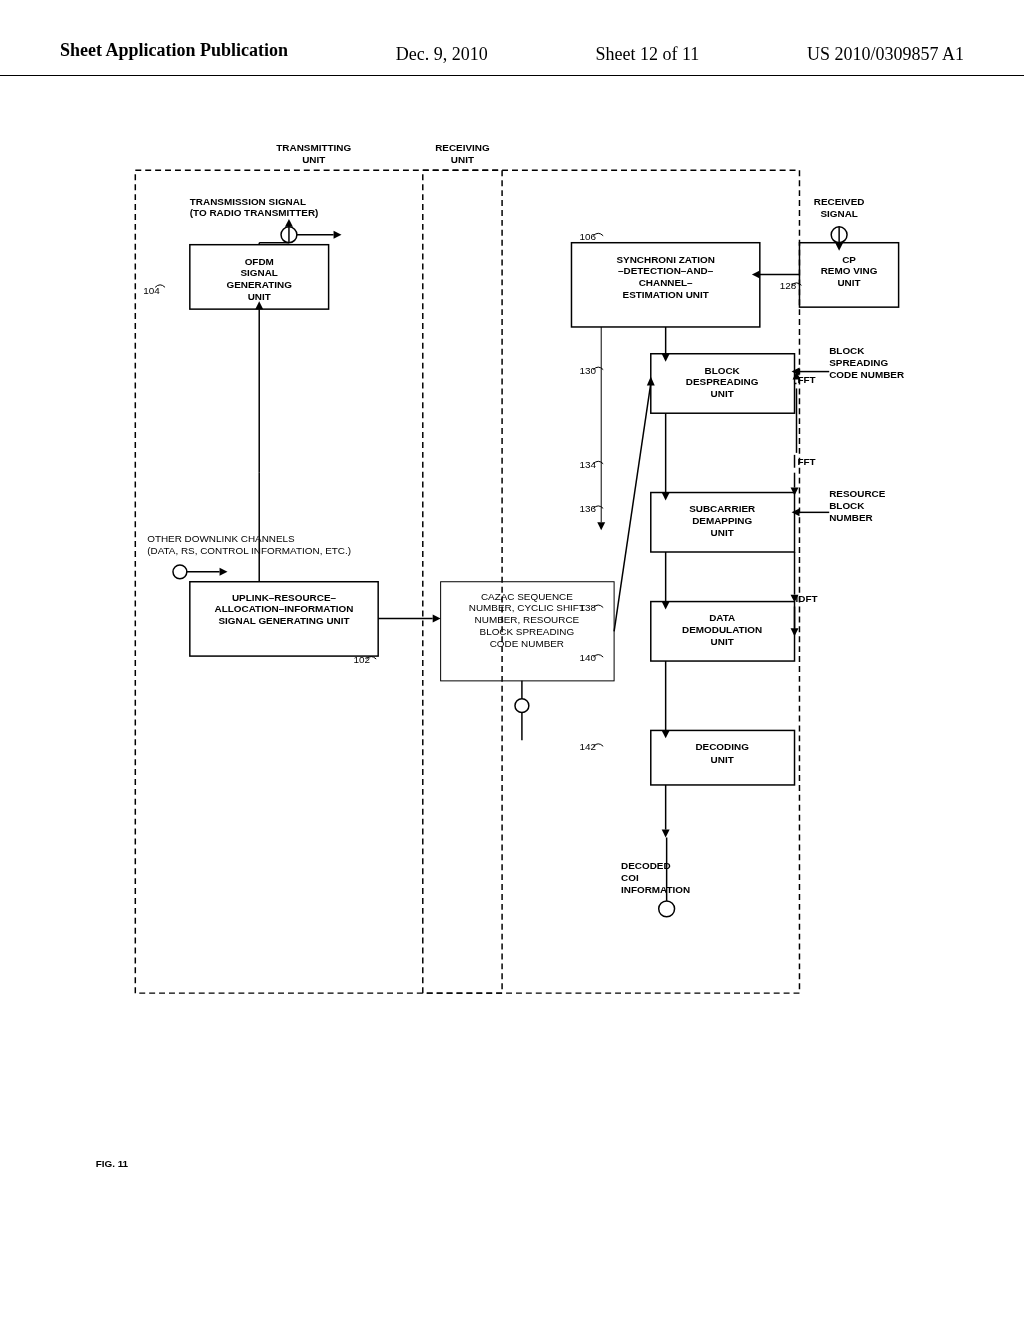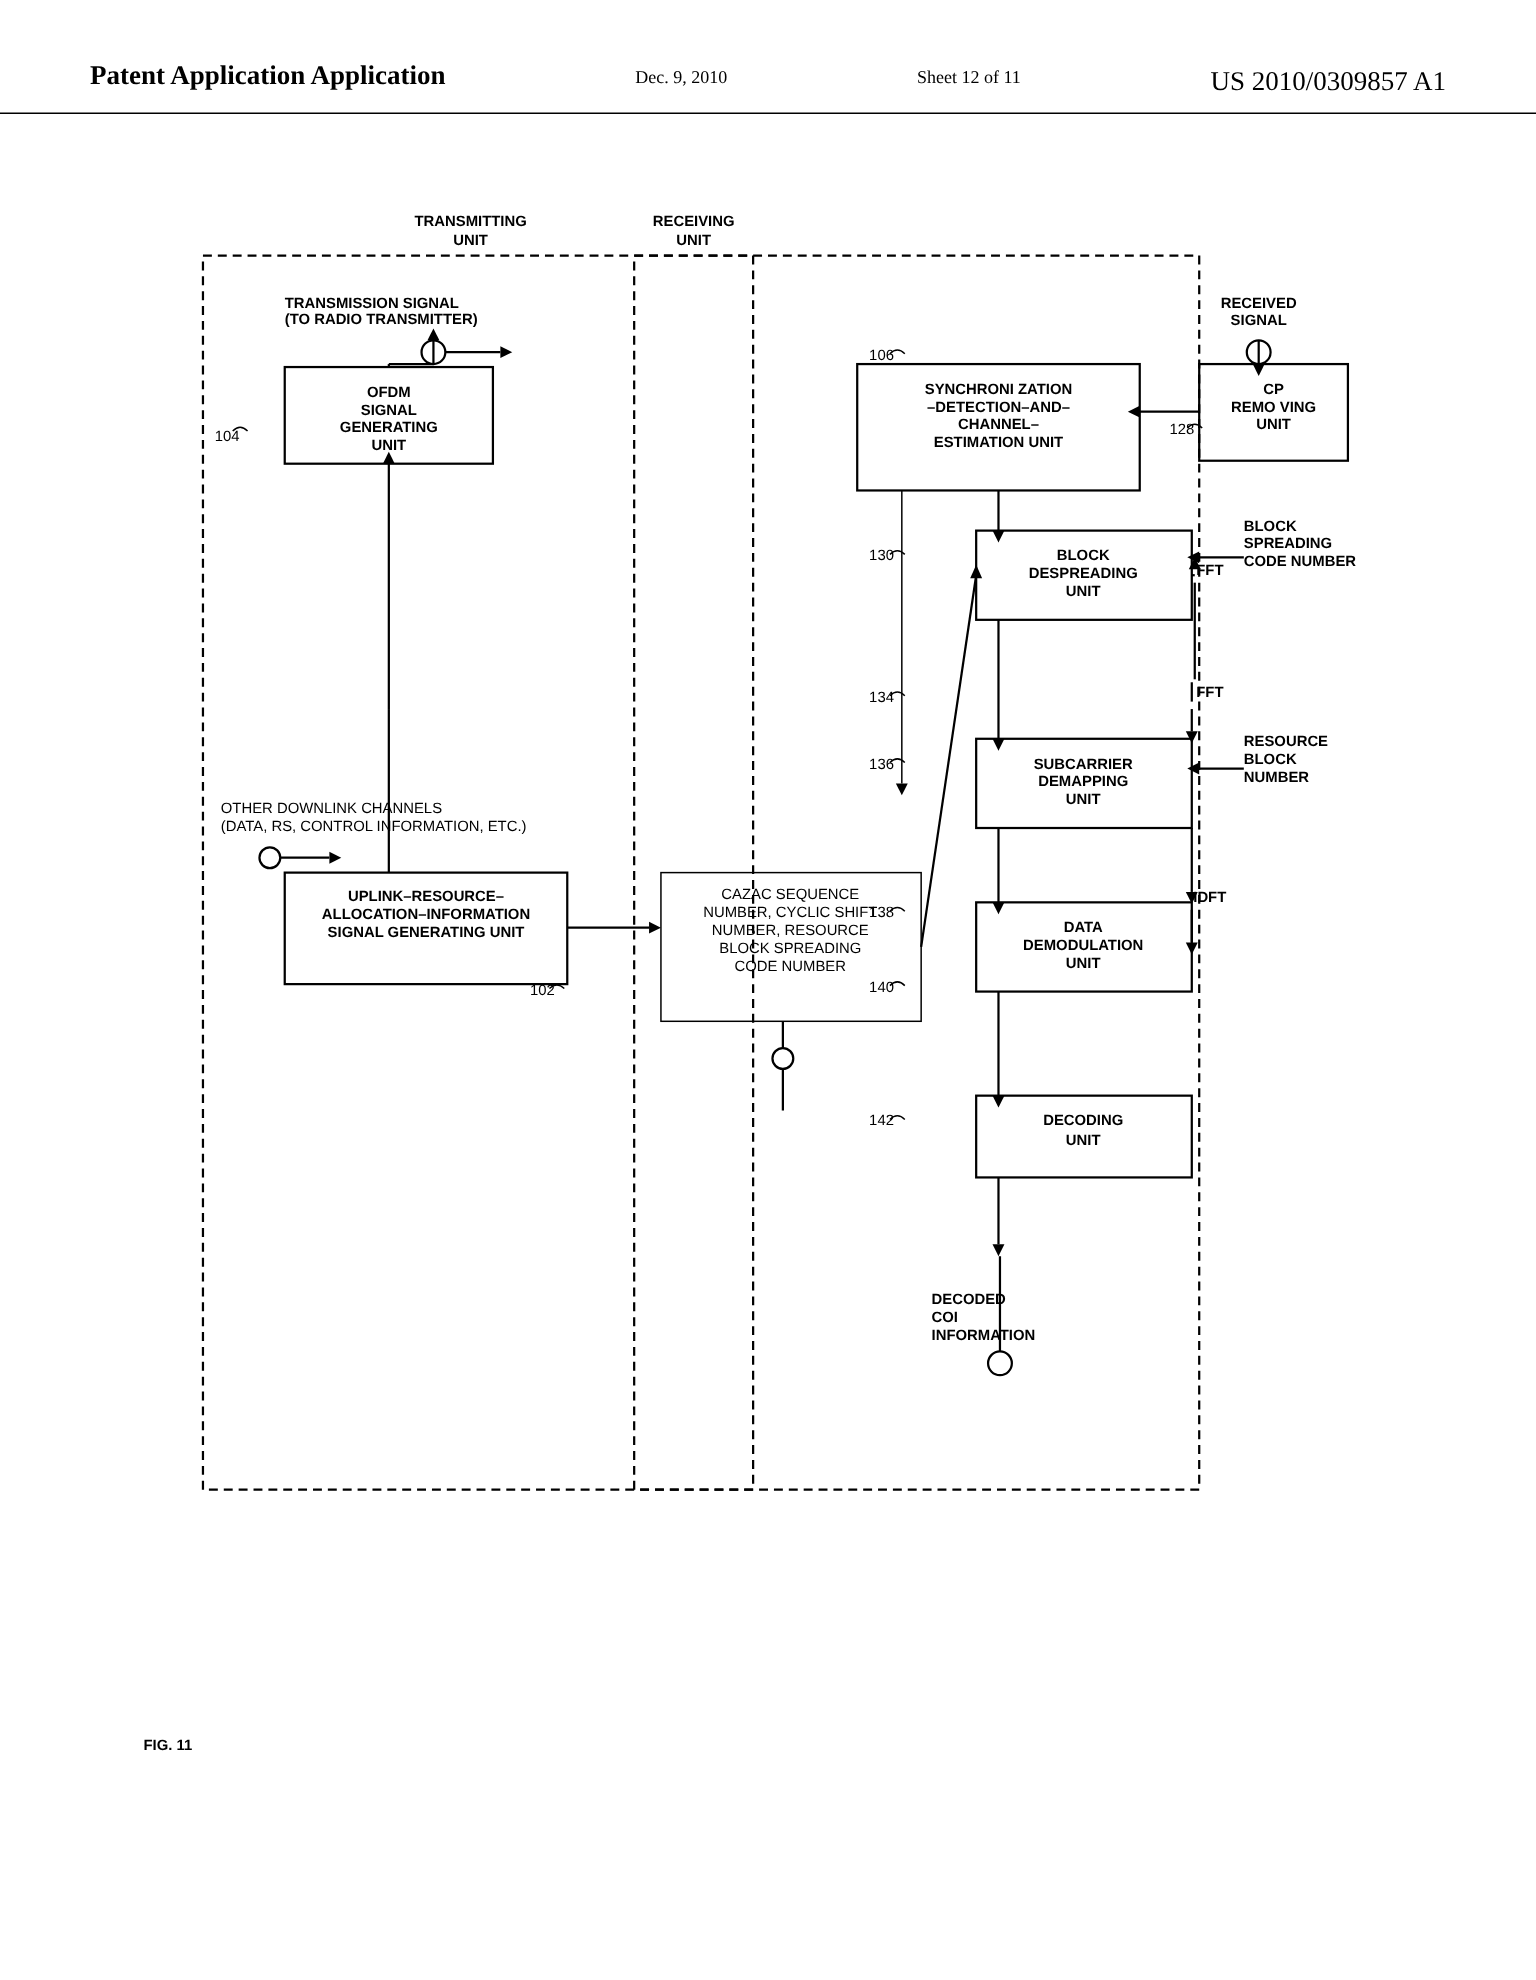--- a/index.html
+++ b/index.html
@@ -16,21 +16,21 @@
       justify-content: space-between;
       align-items: flex-start;
       padding: 40px 60px 10px 60px;
       border-bottom: 1px solid #000;
     }
     .header-left {
       font-size: 18px;
       font-weight: bold;
     }
     .header-center {
-      font-size: 12px;
+      font-size: 18px;
       text-align: center;
       padding-top: 4px;
     }
     .header-right {
       font-size: 18px;
       text-align: right;
       padding-top: 4px;
     }
     .diagram-area {
       position: relative;
@@ -44,21 +44,21 @@
     }
     text {
       font-family: Arial, sans-serif;
       font-size: 10px;
     }
   </style>
 </head>
 <body>
 
 <div class="header">
-  <div class="header-left">Patent Application Application</div>
+  <div class="header-left">Sheet Application Publication</div>
   <div class="header-center">Dec. 9, 2010</div>
   <div class="header-center">Sheet 12 of 11</div>
   <div class="header-right">US 2010/0309857 A1</div>
 </div>
 
 <div class="diagram-area">
   <svg viewBox="0 0 960 1150" xmlns="http://www.w3.org/2000/svg">
 
     <text x="60" y="1080" font-size="18" font-weight="bold" font-family="Arial, sans-serif">FIG. 11</text>
 

